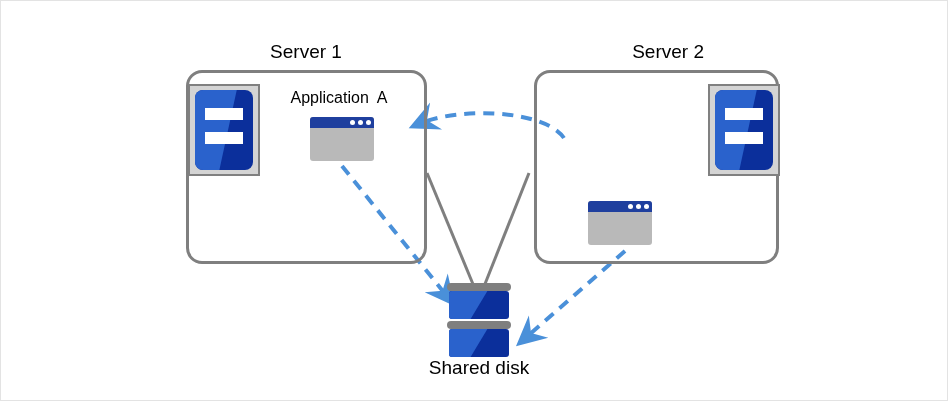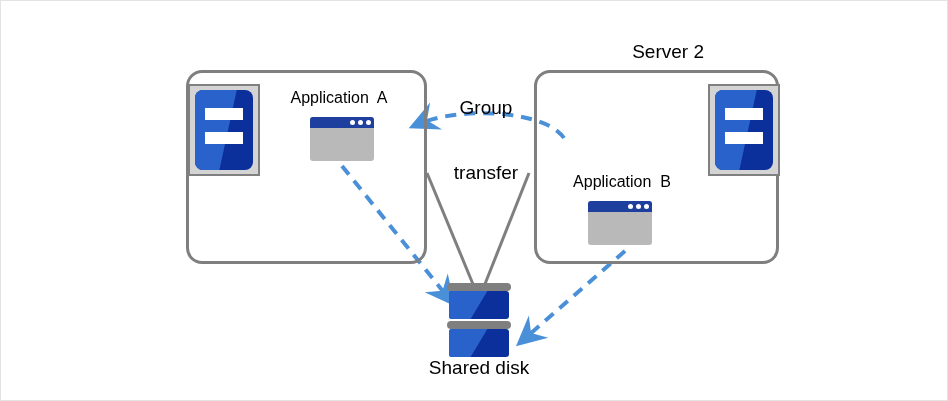--- a/index.html
+++ b/index.html
@@ -168,20 +168,21 @@
 
     <path d="M 341,165 L 449,299" stroke="#4a90d9" stroke-width="4" fill="none" stroke-dasharray="11 8" marker-end="url(#bluearrow)"></path>
 
     <path d="M 624,250 L 521,340" stroke="#4a90d9" stroke-width="4" fill="none" stroke-dasharray="11 8" marker-end="url(#bluearrow)"></path>
 
     <path d="M 563,137 C 545,110 460,104 415,124" stroke="#4a90d9" stroke-width="4" fill="none" stroke-dasharray="11 8" marker-end="url(#bluearrow)"></path>
   </svg>
 
   <div class="server-box" style="left:185px; top:69px; width:241px; height:194px;"></div>
 
+  <div class="label label-server" style="left:245px; top:40px; width:120px;">Server 1</div>
 
   <div class="server-icon" style="left:187px; top:83px; width:72px; height:92px;">
     <div class="server-icon-inner">
       <div class="server-icon-lightwedge"></div>
       <div class="server-bar b1"></div>
       <div class="server-bar b2"></div>
     </div>
   </div>
 
   <div class="label label-app" style="left:268px; top:88px; width:140px;">Application  A</div>
@@ -199,34 +200,29 @@
   <div class="label label-server" style="left:553px; top:40px; width:150px;text-align:right;">Server 2</div>
 
   <div class="server-icon" style="left:707px; top:83px; width:72px; height:92px;">
     <div class="server-icon-inner">
       <div class="server-icon-lightwedge"></div>
       <div class="server-bar b1"></div>
       <div class="server-bar b2"></div>
     </div>
   </div>
 
-  <div class="label label-app" style="left:546px; top:172px; width:150px;">Application  B</div>
 
   <div class="app-window" style="left:587px; top:200px;">
     <div class="app-window-title">
       <span class="app-dot"></span>
       <span class="app-dot"></span>
       <span class="app-dot"></span>
     </div>
   </div>
 
-  <div class="label label-group" style="left:430px; top:52px; width:110px;">
-    <div>Group</div>
-    <div>transfer</div>
-  </div>
 
   <div class="disk" style="left:446px; top:282px; width:64px; height:80px;">
     <div class="disk-bar" style="top:0px;"></div>
     <div class="disk-block" style="top:8px;">
       <div class="disk-block-light"></div>
     </div>
     <div class="disk-bar" style="top:38px;"></div>
     <div class="disk-block" style="top:46px;">
       <div class="disk-block-light"></div>
     </div>

